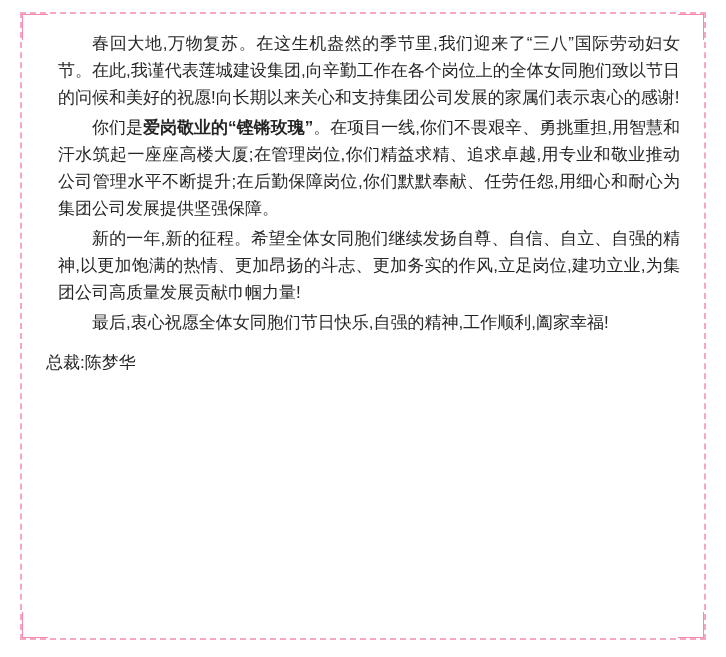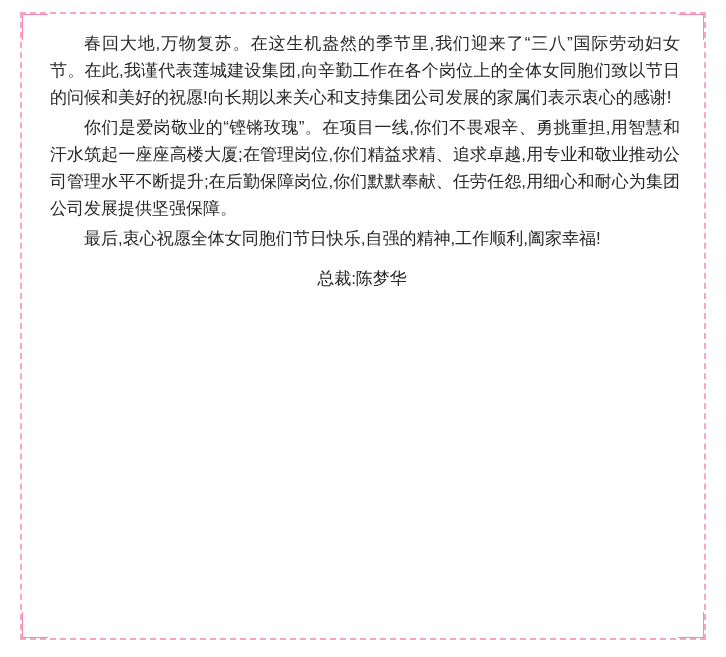--- a/index.html
+++ b/index.html
@@ -42,30 +42,30 @@
   .corner.br { bottom: -4px; right: -4px; border-bottom-width: 5px; border-right-width: 5px; }
   .salutation {
     font-size: 18px;
     font-weight: bold;
     line-height: 28px;
     margin: 0 0 4px 0;
   }
   .letter p {
     font-size: 17px;
     line-height: 27px;
-    margin: 0 0 3px 4px;
+    margin: 0 0 3px 12px;
     text-indent: 2em;
     text-align: justify;
   }
   .letter p .bold {
-    font-weight: normal;
+    font-weight: bold;
   }
   .signature {
     margin-top: 8px;
-    text-align: center;
+    text-align: left;
     font-size: 17px;
     line-height: 38px;
     padding-right: 2px;
   }
 </style>
 </head>
 <body>
 
 <div class="page">
   <div class="letter">
@@ -74,20 +74,21 @@
     <div class="corner bl"></div>
     <div class="corner br"></div>
 
 
     <p><span>春回大地,万物复苏。在这生机盎然的季节里,我们迎来了“三八”国际劳动妇女节。在此,我谨代表莲城建设集团,向辛勤工作在各个岗位上的全体女同胞们致以节日的问候和美好的祝愿!向长期以来关心和支持集团公司发展的家属们表示衷心的感谢!</span></p>
 
 
     <p><span>你们是</span><span class="bold">爱岗敬业的“铿锵玫瑰”</span><span>。在项目一线,你们不畏艰辛、勇挑重担,用智慧和汗水筑起一座座高楼大厦;在管理岗位,你们精益求精、追求卓越,用专业和敬业推动公司管理水平不断提升;在后勤保障岗位,你们默默奉献、任劳任怨,用细心和耐心为集团公司发展提供坚强保障。</span></p>
 
 
+    <p><span>新的一年,新的征程。希望全体女同胞们继续发扬自尊、自信、自立、自强的精神,以更加饱满的热情、更加昂扬的斗志、更加务实的作风,立足岗位,建功立业,为集团公司高质量发展贡献巾帼力量!</span></p>
 
     <p><span>最后,衷心祝愿全体女同胞们节日快乐,自强的精神,工作顺利,阖家幸福!</span></p>
 
     <div class="signature">
       <div>总裁:陈梦华</div>
     </div>
   </div>
 </div>
 
 </body></html>

